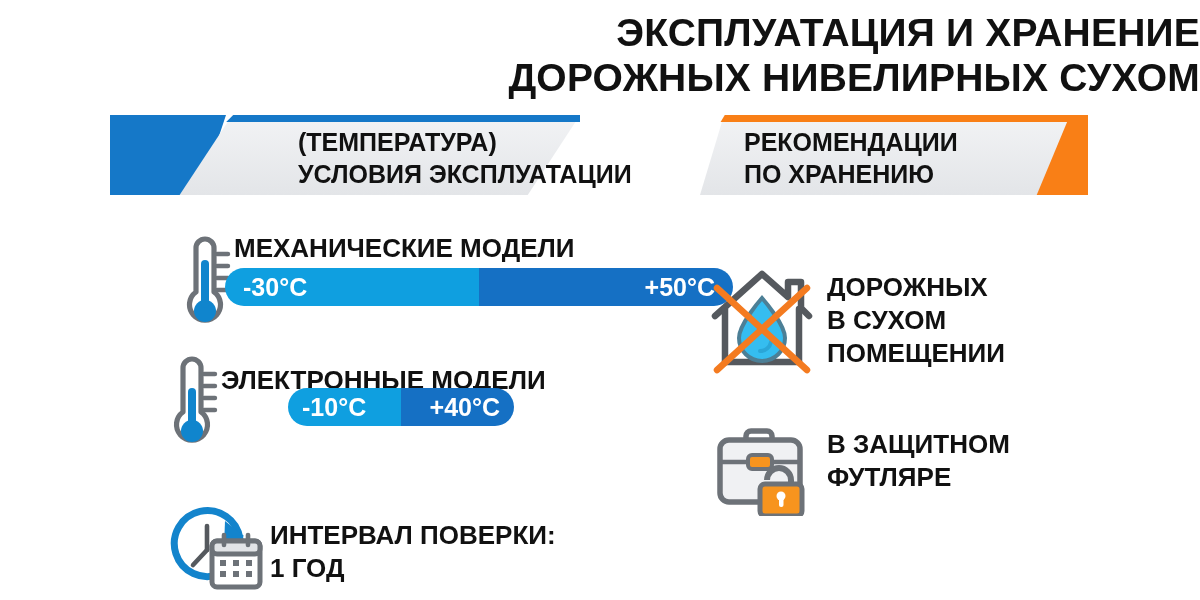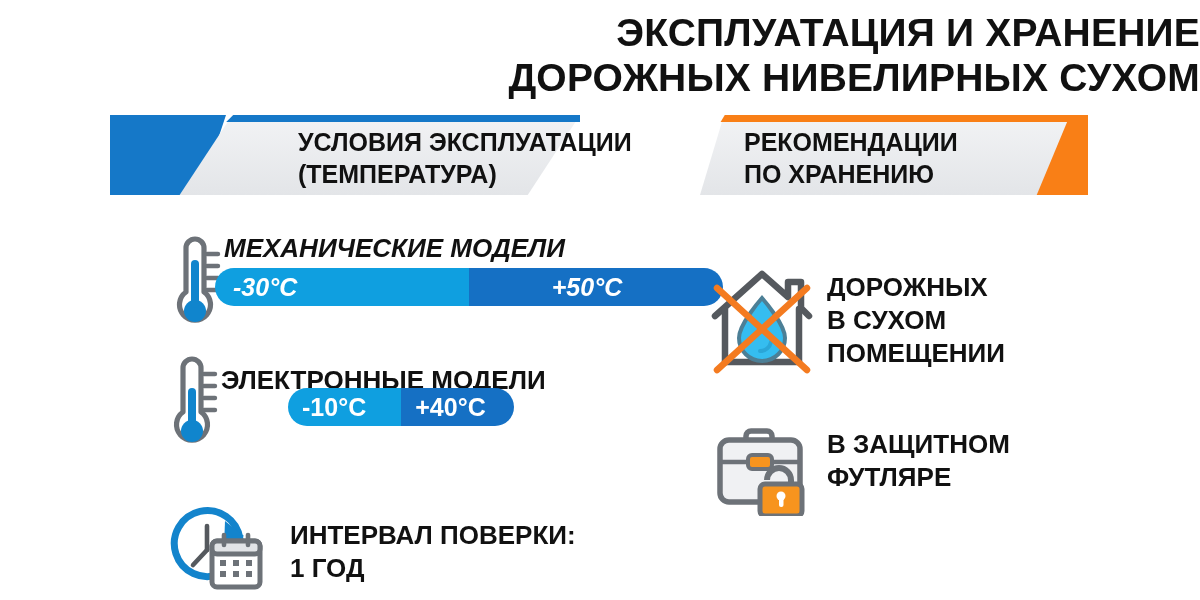--- a/index.html
+++ b/index.html
@@ -124,21 +124,21 @@
     align-items: center;
     box-sizing: border-box;
   }
   .pill .half.cold {
     background: #0f9fe0;
     justify-content: flex-start;
     padding-left: 18px;
   }
   .pill .half.hot {
     background: #1570c4;
-    justify-content: center;
+    justify-content: flex-end;
     padding-right: 18px;
   }
   .pill .val {
     color: #ffffff;
     font-weight: bold;
     font-size: 25px;
     line-height: 25px;
     white-space: nowrap;
   }
 
@@ -146,21 +146,20 @@
   #calib { position: absolute; left: 168px; top: 505px; }
   #calib-text {
     position: absolute;
     left: 102px;
     top: 14px;
     color: #111111;
     font-weight: bold;
     font-size: 26px;
     line-height: 33px;
     white-space: nowrap;
-    margin-left: 20px;
   }
   #calib-text .l { display: block; }
 
   
   .store-item { position: absolute; }
   .store-item .ic { position: absolute; left: 0; top: 0; }
   .store-text {
     position: absolute;
     color: #111111;
     font-weight: bold;
@@ -178,36 +177,36 @@
   <div id="title">
     <span class="line">ЭКСПЛУАТАЦИЯ И ХРАНЕНИЕ</span>
     <span class="line">ДОРОЖНЫХ НИВЕЛИРНЫХ СУХОМ</span>
   </div>
 
   <div class="banner banner-left">
     <div class="bn-left-block"></div>
     <div class="bn-left-panel"></div>
     <div class="bn-left-stripe"></div>
     <div class="bn-left-text bn-text">
+      <span class="l">(ТЕМПЕРАТУРА)</span>
       <span class="l">УСЛОВИЯ ЭКСПЛУАТАЦИИ</span>
-      <span class="l">(ТЕМПЕРАТУРА)</span>
     </div>
   </div>
 
   <div class="banner banner-right">
     <div class="bn-right-block"></div>
     <div class="bn-right-panel"></div>
     <div class="bn-right-stripe"></div>
     <div class="bn-right-text bn-text">
       <span class="l">РЕКОМЕНДАЦИИ</span>
       <span class="l">ПО ХРАНЕНИЮ</span>
     </div>
   </div>
 
-  <div class="temp-row" style="left:171px; top:232px; width:400px; height:108px;font-style:italic;">
+  <div class="temp-row" style="left:181px; top:232px; width:400px; height:108px;">
     <div class="therm">
       <svg width="52" height="104" viewBox="0 0 52 104" xmlns="http://www.w3.org/2000/svg">
         <path d="M15 16 a9 9 0 0 1 18 0 v44 a15.5 15.5 0 1 1 -18 0 z" fill="#ffffff" stroke="#6d7278" stroke-width="5.2" stroke-linejoin="round"></path>
         <circle cx="24" cy="79" r="11" fill="#1085cd"></circle>
         <rect x="20" y="28" width="8" height="48" rx="4" fill="#1085cd"></rect>
         <g stroke="#6d7278" stroke-width="4.4" stroke-linecap="round">
           <line x1="36" y1="22" x2="47" y2="22"></line>
           <line x1="36" y1="34" x2="47" y2="34"></line>
           <line x1="36" y1="46" x2="47" y2="46"></line>
           <line x1="36" y1="58" x2="47" y2="58"></line>

